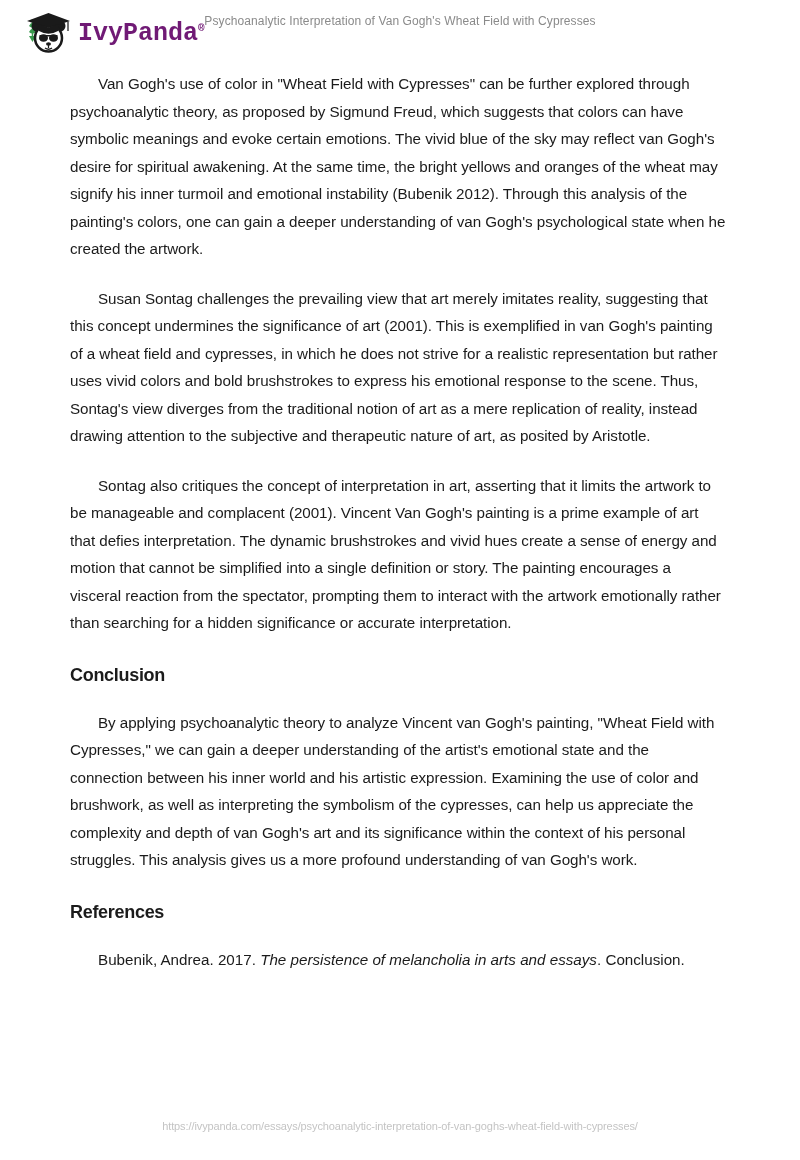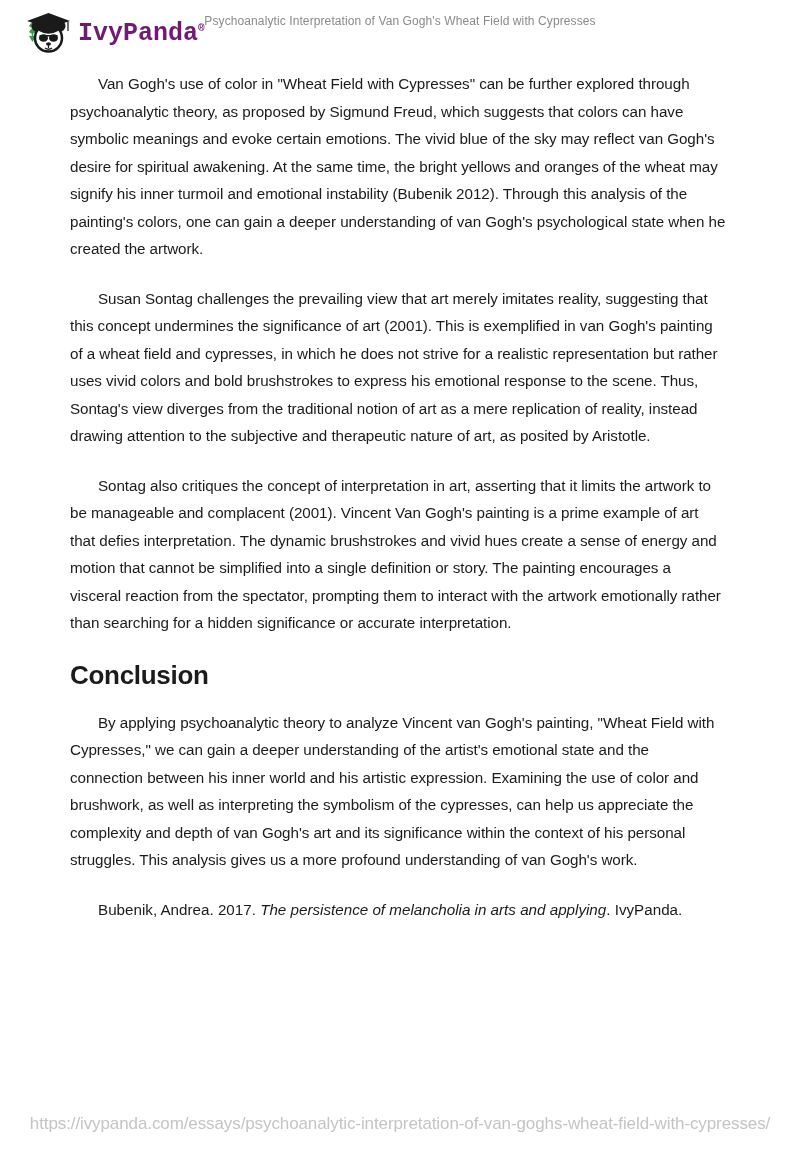--- a/index.html
+++ b/index.html
@@ -80,21 +80,21 @@
     text-indent: 28px;
     text-align: left;
     color: #1b1b1b;
     letter-spacing: -0.05px;
   }
   p.para.no-indent {
     text-indent: 0;
   }
   h2.section-heading {
     margin: 10px 0 18px 0;
-    font-size: 26px;
+    font-size: 18px;
     line-height: 32px;
     font-weight: 700;
     color: #1b1b1b;
     letter-spacing: -0.3px;
   }
   h2.section-heading.tight-top {
     margin-top: 4px;
   }
   .ref-entry {
     margin: 0 0 10px 0;
@@ -109,21 +109,21 @@
 
   
   .page-footer {
     position: absolute;
     left: 0;
     bottom: 26px;
     width: 800px;
     text-align: center;
   }
   .footer-url {
-    font-size: 17px;
+    font-size: 11px;
     color: #c4c4c4;
     font-family: "Liberation Sans", sans-serif;
     letter-spacing: -0.1px;
     text-decoration: none;
   }
 </style>
 </head>
 <body>
 
 <div class="page-header">
@@ -169,20 +169,21 @@
   <p class="para">Van Gogh's use of color in "Wheat Field with Cypresses" can be further explored through psychoanalytic theory, as proposed by Sigmund Freud, which suggests that colors can have symbolic meanings and evoke certain emotions. The vivid blue of the sky may reflect van Gogh's desire for spiritual awakening. At the same time, the bright yellows and oranges of the wheat may signify his inner turmoil and emotional instability (Bubenik 2012). Through this analysis of the painting's colors, one can gain a deeper understanding of van Gogh's psychological state when he created the artwork.</p>
 
   <p class="para">Susan Sontag challenges the prevailing view that art merely imitates reality, suggesting that this concept undermines the significance of art (2001). This is exemplified in van Gogh's painting of a wheat field and cypresses, in which he does not strive for a realistic representation but rather uses vivid colors and bold brushstrokes to express his emotional response to the scene. Thus, Sontag's view diverges from the traditional notion of art as a mere replication of reality, instead drawing attention to the subjective and therapeutic nature of art, as posited by Aristotle.</p>
 
   <p class="para">Sontag also critiques the concept of interpretation in art, asserting that it limits the artwork to be manageable and complacent (2001). Vincent Van Gogh's painting is a prime example of art that defies interpretation. The dynamic brushstrokes and vivid hues create a sense of energy and motion that cannot be simplified into a single definition or story. The painting encourages a visceral reaction from the spectator, prompting them to interact with the artwork emotionally rather than searching for a hidden significance or accurate interpretation.</p>
 
   <h2 class="section-heading">Conclusion</h2>
 
   <p class="para">By applying psychoanalytic theory to analyze Vincent van Gogh's painting, "Wheat Field with Cypresses," we can gain a deeper understanding of the artist's emotional state and the connection between his inner world and his artistic expression. Examining the use of color and brushwork, as well as interpreting the symbolism of the cypresses, can help us appreciate the complexity and depth of van Gogh's art and its significance within the context of his personal struggles. This analysis gives us a more profound understanding of van Gogh's work.</p>
 
+  <h2 class="section-heading tight-top">References</h2>
 
-  <p class="ref-entry"><span>Bubenik, Andrea. 2017. </span><span class="ref-title">The persistence of melancholia in arts and applying</span><span>. IvyPanda.</span></p>
+  <p class="ref-entry"><span>Bubenik, Andrea. 2017. </span><span class="ref-title">The persistence of melancholia in arts and essays</span><span>. Conclusion.</span></p>
 
 </div>
 
 <div class="page-footer">
   <span class="footer-url">https://ivypanda.com/essays/psychoanalytic-interpretation-of-van-goghs-wheat-field-with-cypresses/</span>
 </div>
 
 </body></html>

